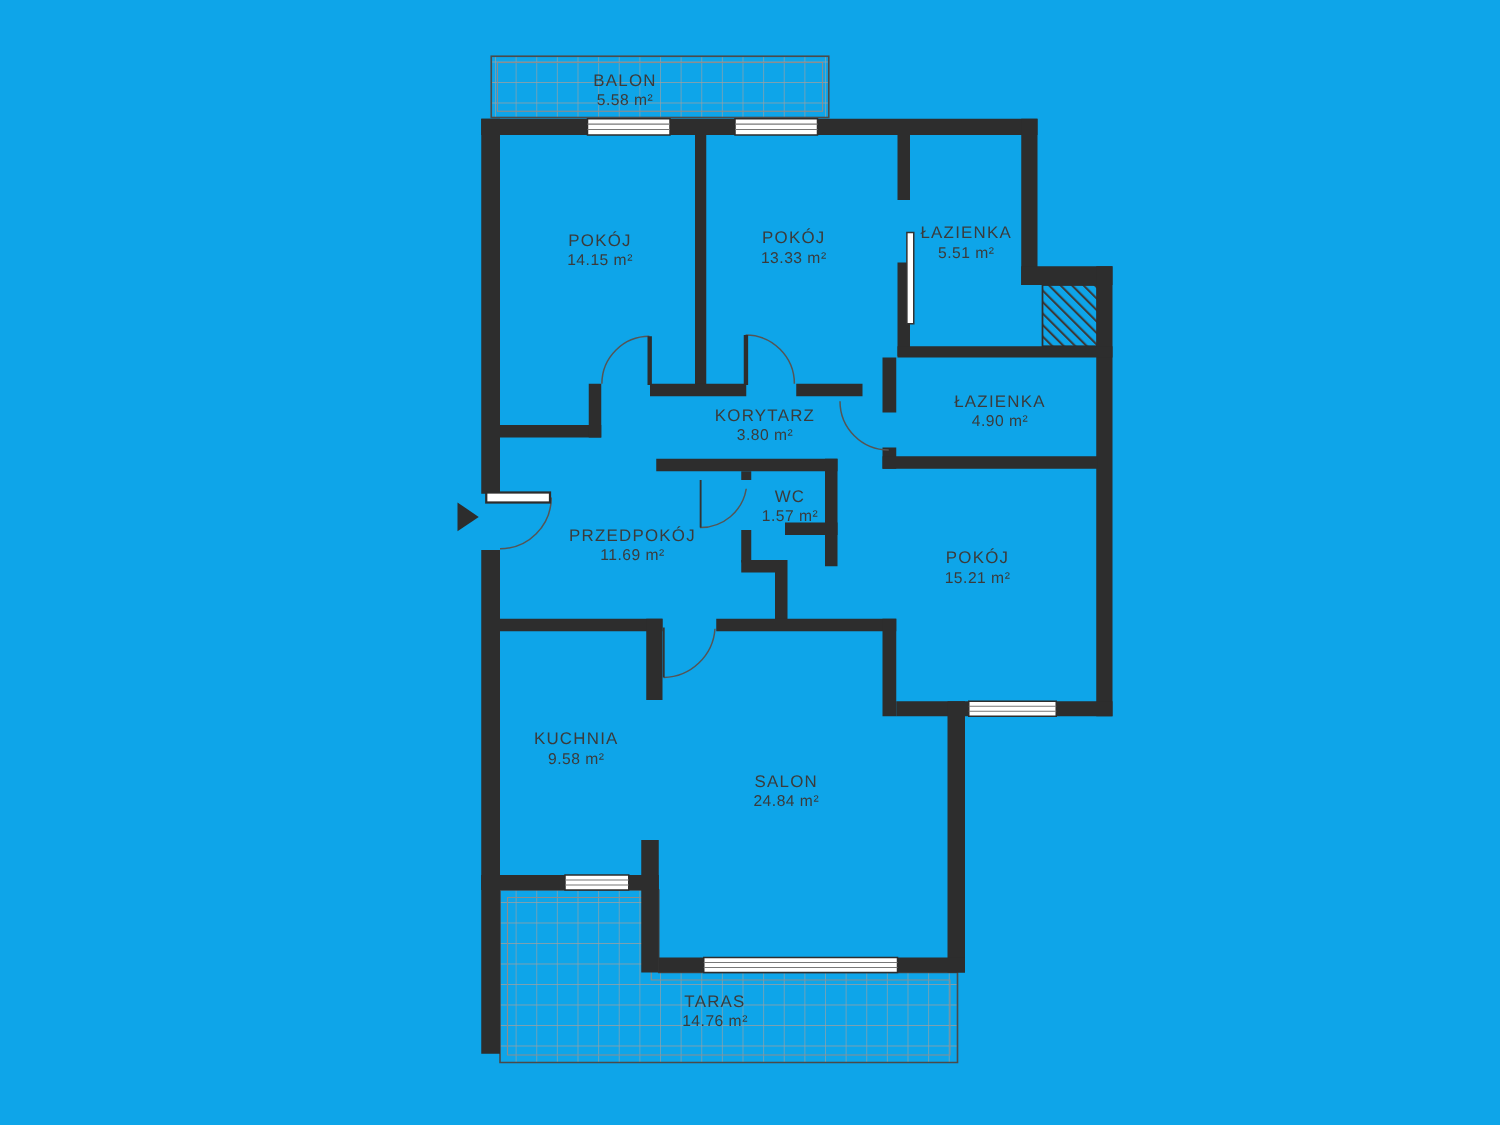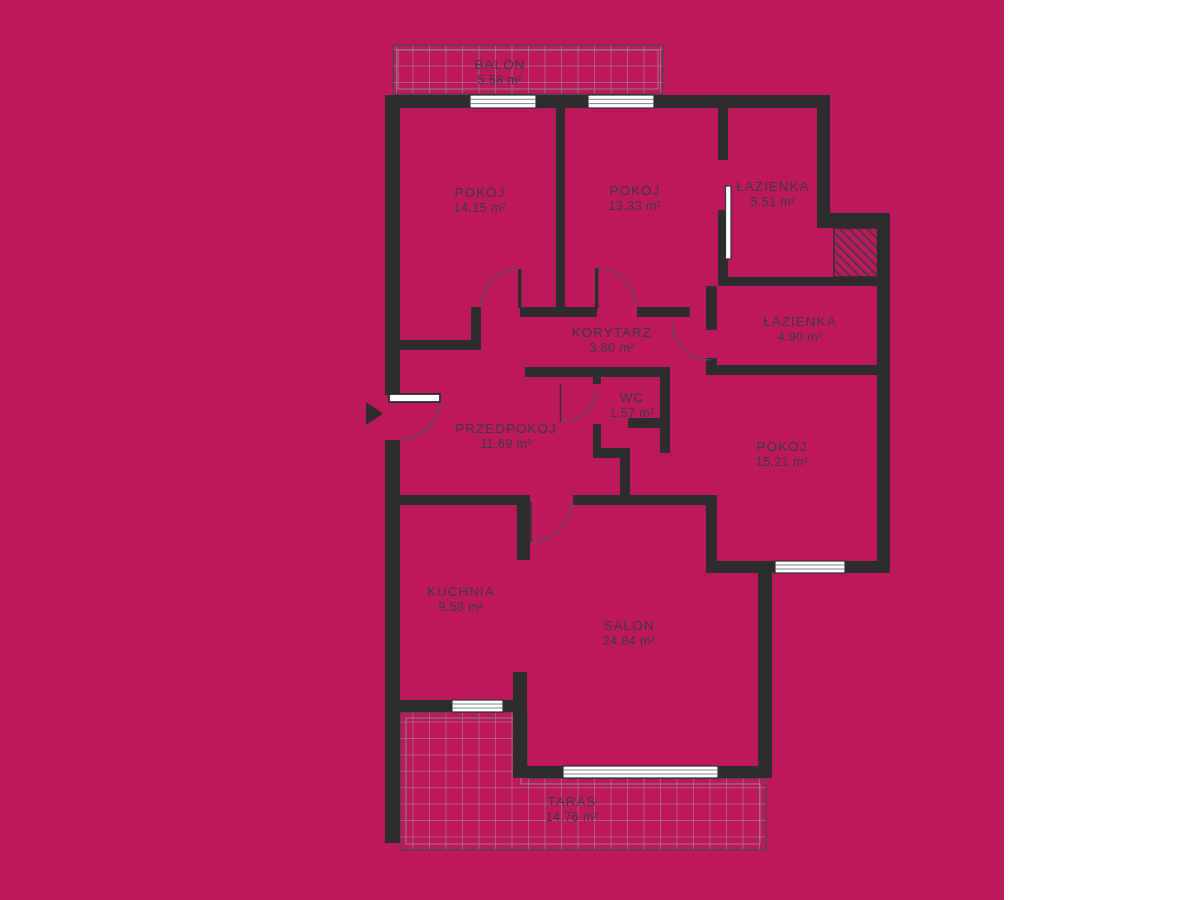--- a/index.html
+++ b/index.html
@@ -1,16 +1,16 @@
 <!DOCTYPE html>
 <html><head>
 <meta charset="utf-8">
 <style>
   html,body{margin:0;padding:0;background:#ffffff;}
-  .stage{position:relative;width:1004px;height:900px;background:#be185d;overflow:hidden;
+  .stage{position:relative;width:1200px;height:900px;background:#0ea5e9;overflow:hidden;
          font-family:"Liberation Sans", sans-serif;}
   svg{display:block;}
   .room-name{font-family:"Liberation Sans", sans-serif;font-size:13.5px;letter-spacing:1px;
              fill:#3b3b3b;text-anchor:middle;}
   .room-area{font-family:"Liberation Sans", sans-serif;font-size:12.5px;letter-spacing:.4px;
              fill:#3b3b3b;text-anchor:middle;}
 </style>
 </head>
 <body>
 

